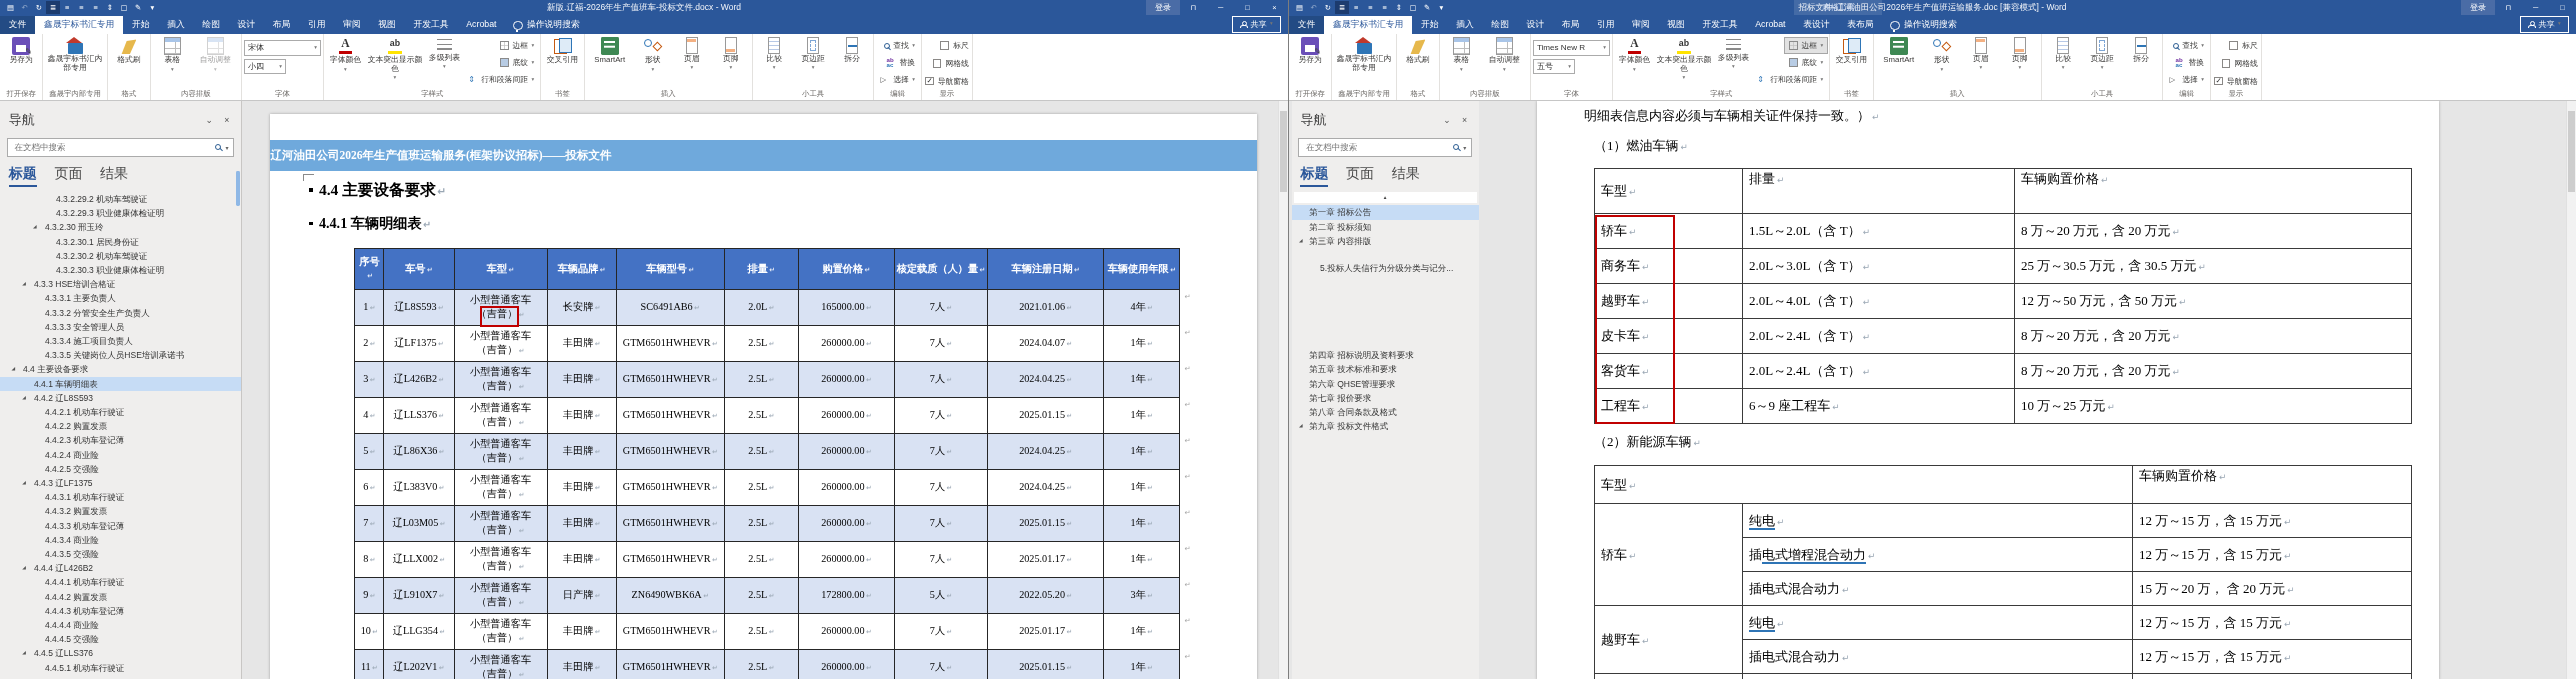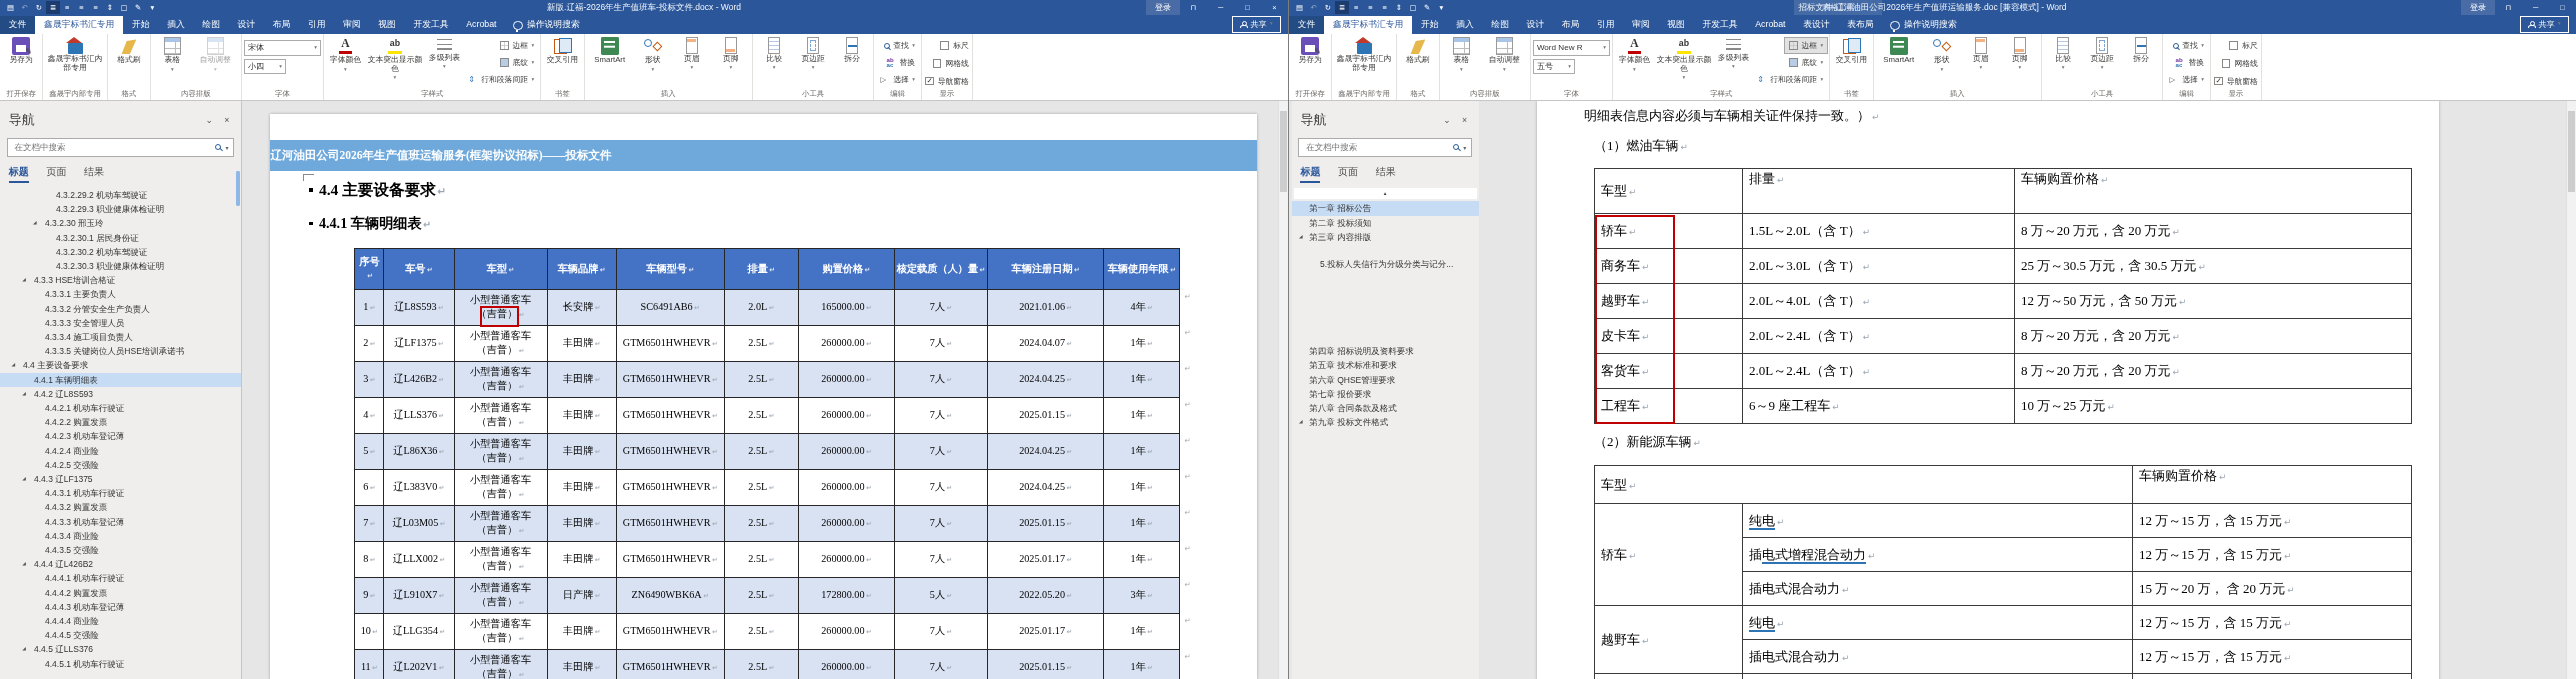--- a/index.html
+++ b/index.html
@@ -89,21 +89,21 @@
   
   .navpane{position:absolute;top:101px;bottom:0;background:#EFEEED;border-right:0.7px solid #C8C6C4;overflow:hidden;}
   .np-left{left:0;width:241px;}
   .np-right{left:2.7px;width:187px;}
   .np-head{height:24.4px;padding:6.8px 5.4px 0 8.8px;display:flex;align-items:center;}
   .np-title{flex:1;font-size:13px;color:#3b3b3b;}
   .np-ico{width:17.6px;text-align:center;color:#555;font-size:8.8px;}
   .np-search{margin:5.4px 6.8px 0;height:17.6px;background:#fff;border:0.7px solid #ABABAB;display:flex;align-items:center;padding:0 4.7px;gap:4.1px;}
   .np-input{flex:1;border:none;outline:none;font-size:8.5px;color:#444;background:transparent;font-family:"Liberation Sans",sans-serif;min-width:0;}
   .np-caret{font-size:6.1px;color:#666;}
-  .np-tabs{display:flex;margin:7.4px 0 5.4px;padding:0 8.8px;font-size:10px;color:#4a4a4a;}
+  .np-tabs{display:flex;margin:7.4px 0 5.4px;padding:0 8.8px;font-size:14px;color:#4a4a4a;}
   .np-tab{margin-right:17.6px;padding-bottom:2px;}
   .np-tab.active{color:#2B579A;font-weight:bold;border-bottom:2px solid #2B579A;}
   .np-items{position:relative;}
   .ni{position:relative;line-height:14.2px;font-size:8.5px;color:#333;white-space:nowrap;overflow:hidden;}
   .l1{padding-left:23px;}.l2{padding-left:34px;}.l3{padding-left:45px;}.l4{padding-left:56px;}
   .np-right .l1{padding-left:17.6px;}.np-right .l2{padding-left:28.4px;}
   .tri{position:absolute;top:0;font-size:4.7px;color:#555;line-height:14.2px;}
   .l1>.tri{left:11.5px;}.l2>.tri{left:22.3px;}.l3>.tri{left:33px;}
   .np-right .l1>.tri{left:7.4px;}
   .exp>.tri::before{content:"◢";}
@@ -753,21 +753,21 @@
             <span class="cap">自动调整</span>
             <span class="caret">▾</span>
           </div>
     </div>
         <div class="rg-label">内容排版</div>
       </div>
     <div class="rgroup">
         <div class="rg-c">
           <div class="fontgrp">
       <div class="fsel">
-              <span>Word New R</span>
+              <span>Times New R</span>
               <span class="caret">▾</span>
             </div>
       <div class="fsel small">
               <span>五号</span>
               <span class="caret">▾</span>
             </div>
     </div>
         </div>
         <div class="rg-label">字体</div>
       </div>

